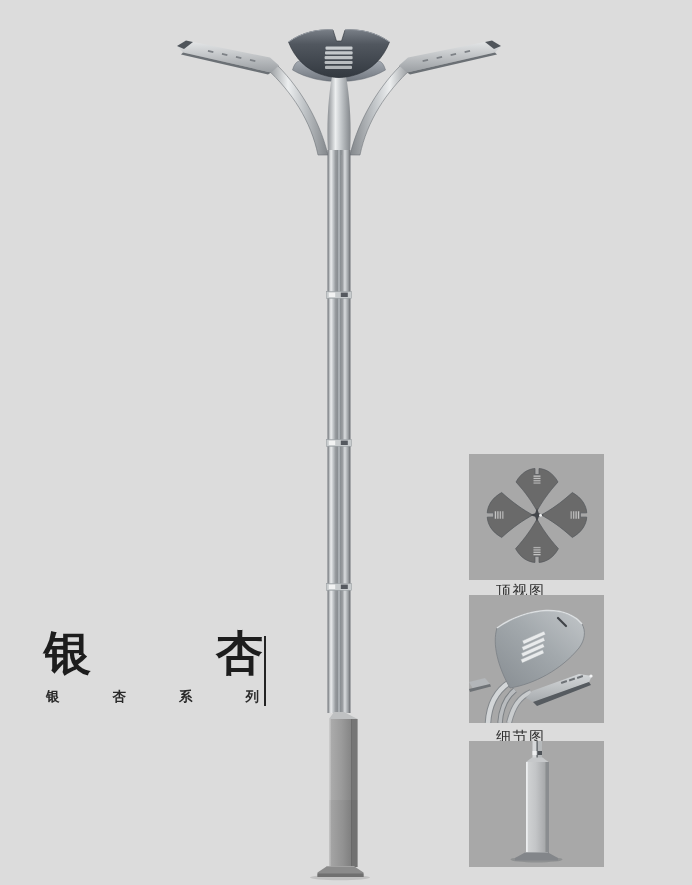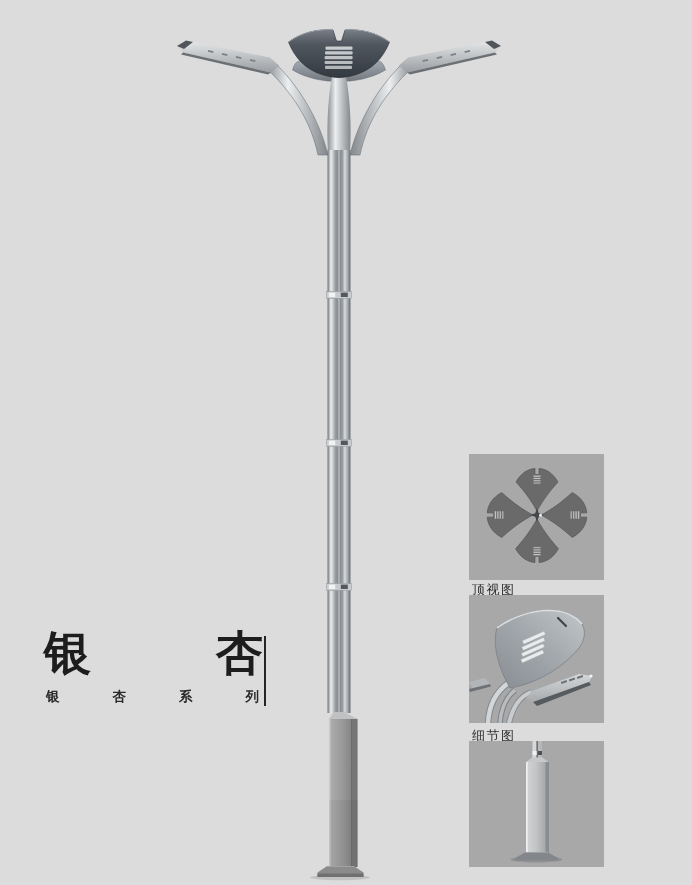--- a/index.html
+++ b/index.html
@@ -19,21 +19,21 @@
   .title-divider{position:absolute;left:264px;top:636px;width:2.4px;height:70px;background:#242424;}
   .series-row{position:absolute;left:46px;top:690px;width:213px;display:flex;justify-content:space-between;line-height:1;}
   .series-row span{font-size:13.5px;font-weight:700;color:#2a2a2a;}
 
   
   .panel{position:absolute;left:469px;width:135px;background:#a8a8a8;}
   #panel-top{top:454px;height:126px;}
   #panel-detail{top:595px;height:128px;}
   #panel-base{top:741px;height:126px;}
   .panel svg{display:block;width:100%;height:100%;}
-  .caption{position:absolute;left:472px;font-size:13px;color:#2f2f2f;letter-spacing:1.5px;line-height:1;}
+  .caption{position:absolute;left:496px;font-size:15px;color:#2f2f2f;letter-spacing:1.5px;line-height:1;}
   #caption-top{top:583px;}
   #caption-detail{top:729px;}
 </style>
 </head>
 <body>
 
 <div class="page">
 
   <div class="top-crop">
     <span>···········································</span>

